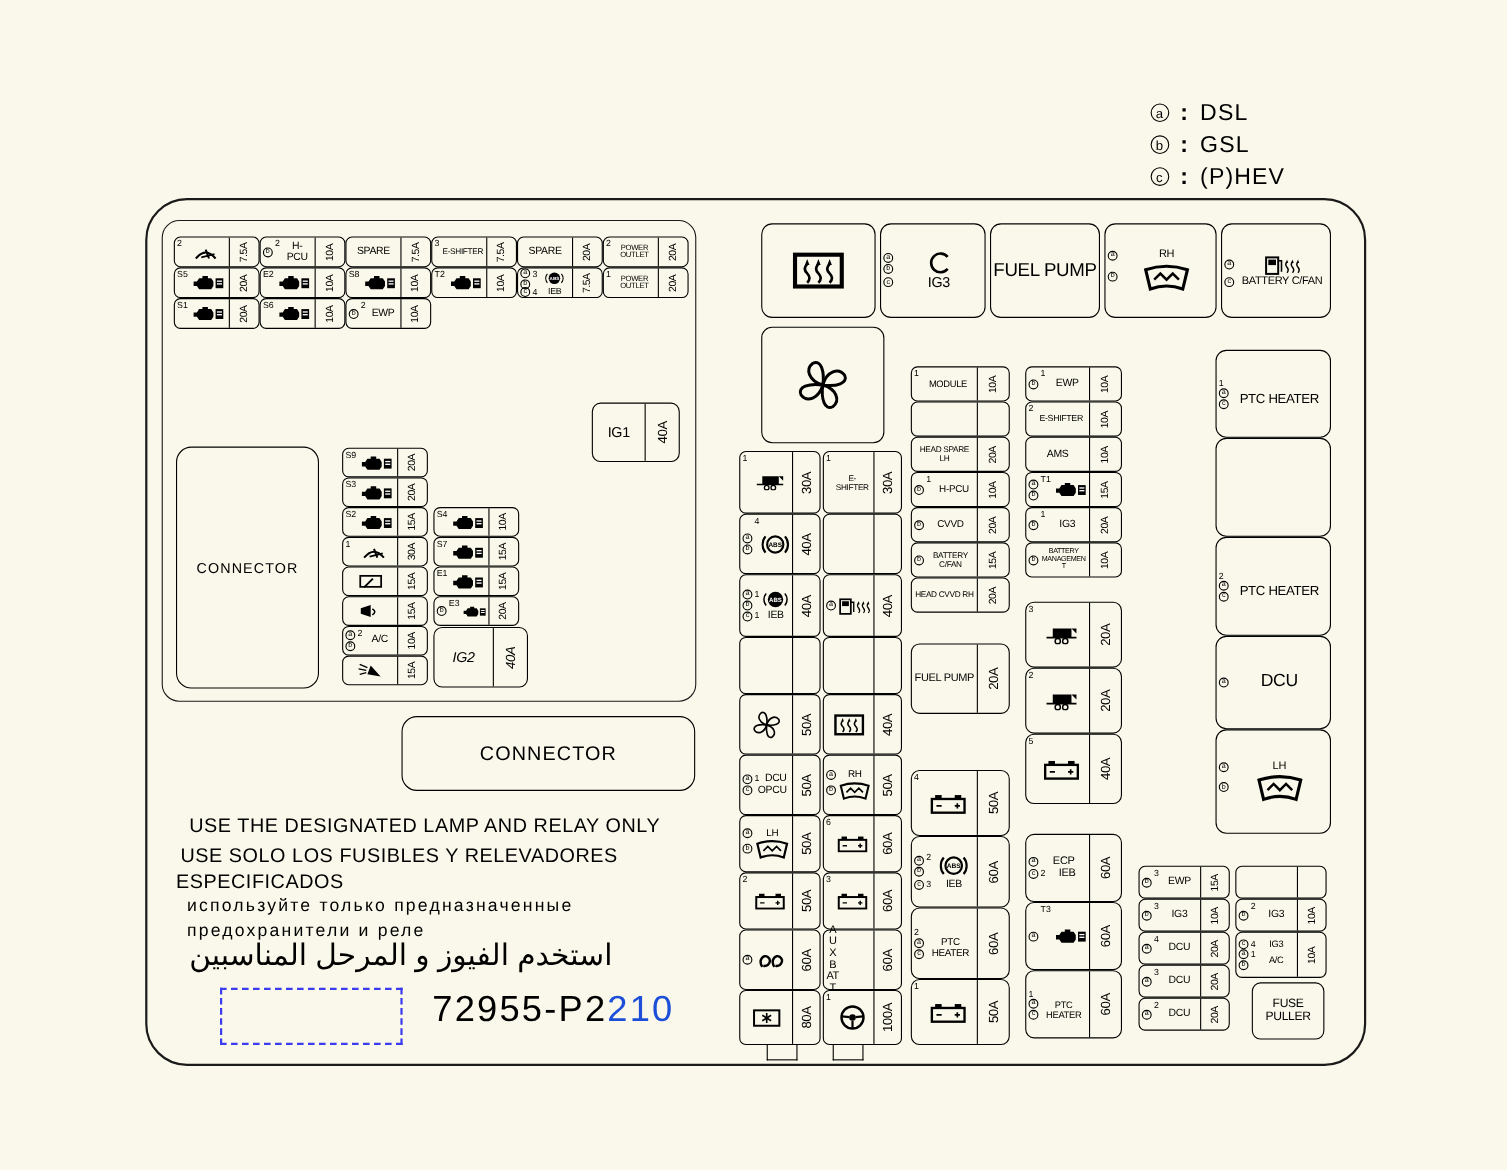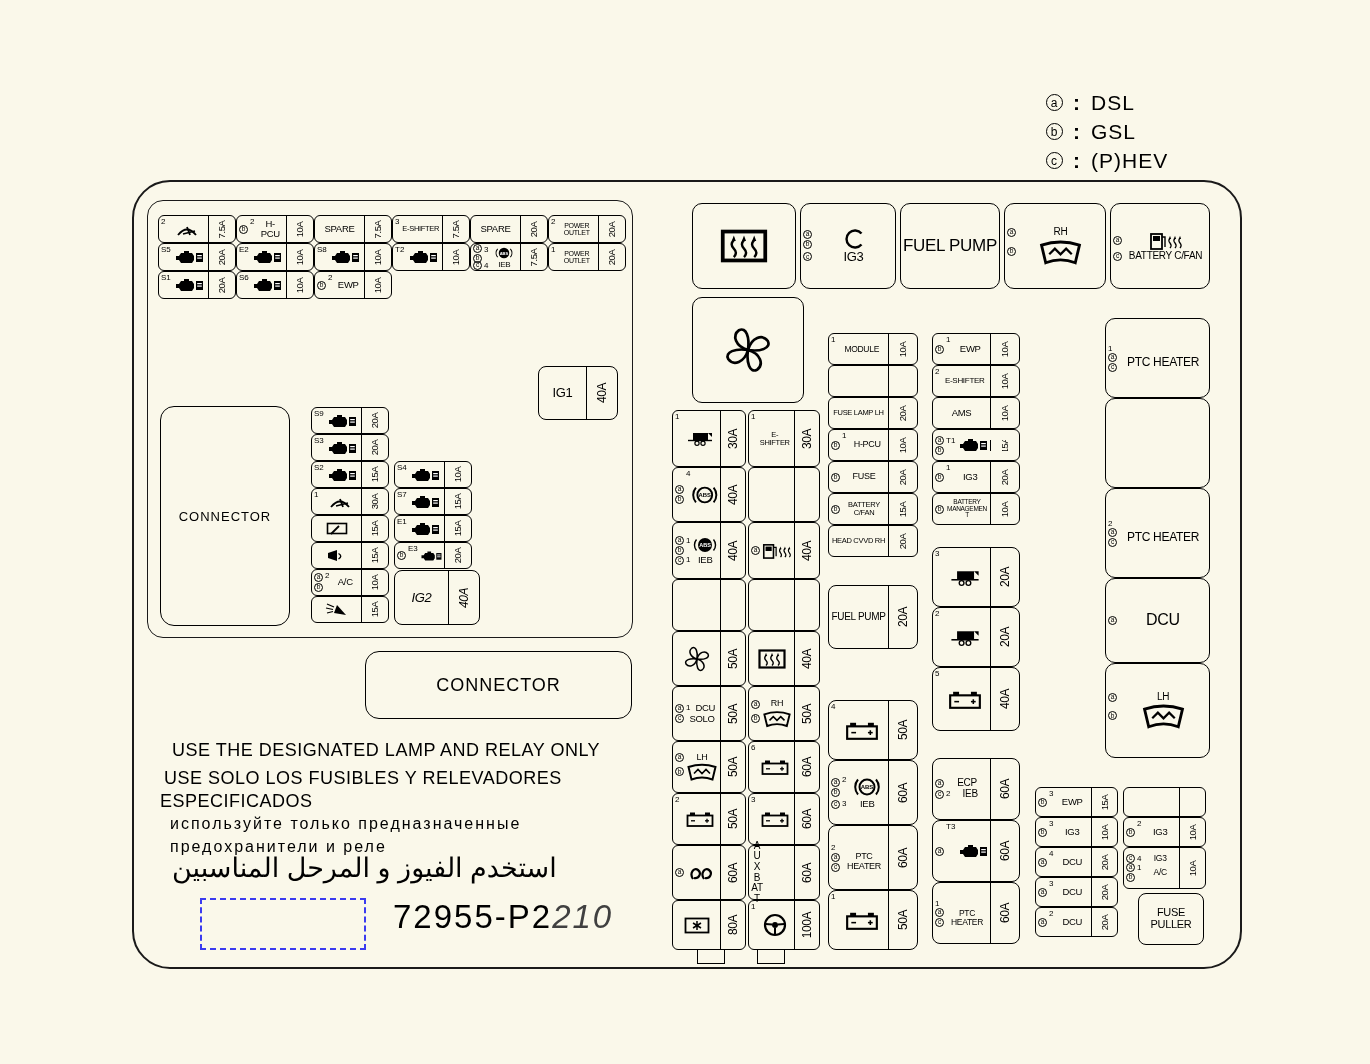--- a/index.html
+++ b/index.html
@@ -67,21 +67,21 @@
 
 <div class="abs note" style="left:172px;top:740px;font-size:18px;letter-spacing:0.5px">USE THE DESIGNATED LAMP AND RELAY ONLY</div>
 <div class="abs note" style="left:164px;top:768px;font-size:18px;letter-spacing:0.5px">USE SOLO LOS FUSIBLES Y RELEVADORES</div>
 <div class="abs note" style="left:160px;top:791px;font-size:18px;letter-spacing:0.5px">ESPECIFICADOS</div>
 <div class="abs note" style="left:170px;top:815px;font-size:16px;letter-spacing:2px">используйте только предназначенные</div>
 <div class="abs note" style="left:170px;top:838px;font-size:16px;letter-spacing:2px">предохранители и реле</div>
 <div class="abs note" dir="rtl" style="left:172px;top:852px;font-size:27px">استخدم الفيوز و المرحل المناسبين</div>
 
 <div class="abs dashed" style="left: 200px; top: 898px; width: 162px; height: 48px; border-color: rgb(59, 59, 240);"></div>
 <div class="abs pn" style="left:393px;top:898px">
-  <span>72955-P2</span><span id="pn-suffix" style="color: #404040; font-style: italic;">210</span>
+  <span>72955-P2</span><span id="pn-suffix" style="color: #1d4ed8;">210</span>
 </div>
 
 <div class="abs tab" style="left:697px;top:950px;width:26px;height:13px"></div>
 <div class="abs tab" style="left:757px;top:950px;width:26px;height:13px"></div>
 
 <div id="cells">
     <div class="fcell" style="left: 158px; top: 215px; width: 78px; height: 28px; border-radius: 6px;">
       <div class="fbody">
         <div class="fline grow">
           <span class="sup">2</span>
@@ -800,21 +800,21 @@
           <span class="sup">1</span>
           <span class="mid">
             <span class="lbl" style="font-size:9.5px">DCU</span>
           </span>
         </div>
         <div class="fline">
           <span class="mkcol">
             <span class="cl">c</span>
           </span>
           <span class="mid">
-            <span class="lbl" style="font-size:9.5px">SOLO</span>
+            <span class="lbl" style="font-size:9.5px">OPCU</span>
           </span>
         </div>
       </div>
       <div class="famp" style="width:24px">
         <span class="at" style="font-size:12px">50A</span>
       </div>
     </div>
     <div class="fcell" style="left: 672px; top: 741px; width: 74px; height: 52px; border-radius: 6px;">
       <div class="fbody">
         <div class="fline">
@@ -1094,21 +1094,21 @@
     <div class="fcell" style="left: 828px; top: 365px; width: 90px; height: 32px; border-radius: 6px;">
       <div class="fbody"></div>
       <div class="famp" style="width:28px">
         <span class="at" style="font-size:9.5px"></span>
       </div>
     </div>
     <div class="fcell" style="left: 828px; top: 397px; width: 90px; height: 32px; border-radius: 6px;">
       <div class="fbody">
         <div class="fline grow">
           <span class="mid">
-            <span class="lbl" style="font-size:7.5px">FUSE LAMP LH</span>
+            <span class="lbl" style="font-size:7.5px">HEAD SPARE LH</span>
           </span>
         </div>
       </div>
       <div class="famp" style="width:28px">
         <span class="at" style="font-size:9.5px">20A</span>
       </div>
     </div>
     <div class="fcell" style="left: 828px; top: 429px; width: 90px; height: 32px; border-radius: 6px;">
       <div class="fbody">
         <div class="fline grow">
@@ -1125,21 +1125,21 @@
         <span class="at" style="font-size:9.5px">10A</span>
       </div>
     </div>
     <div class="fcell" style="left: 828px; top: 461px; width: 90px; height: 32px; border-radius: 6px;">
       <div class="fbody">
         <div class="fline grow">
           <span class="mkcol">
             <span class="cl">b</span>
           </span>
           <span class="mid">
-            <span class="lbl" style="font-size:9px">FUSE</span>
+            <span class="lbl" style="font-size:9px">CVVD</span>
           </span>
         </div>
       </div>
       <div class="famp" style="width:28px">
         <span class="at" style="font-size:9.5px">20A</span>
       </div>
     </div>
     <div class="fcell" style="left: 828px; top: 493px; width: 90px; height: 32px; border-radius: 6px;">
       <div class="fbody">
         <div class="fline grow">
@@ -1304,21 +1304,21 @@
         <div class="fline grow">
           <span class="mid">
             <span class="lbl" style="font-size:9.5px">AMS</span>
           </span>
         </div>
       </div>
       <div class="famp" style="width:28px">
         <span class="at" style="font-size:9.5px">10A</span>
       </div>
     </div>
-    <div class="fcell" style="left: 932px; top: 429px; width: 88px; height: 32px; border-radius: 6px; align-items: center;">
+    <div class="fcell" style="left: 932px; top: 429px; width: 88px; height: 32px; border-radius: 6px;">
       <div class="fbody">
         <div class="fline grow">
           <span class="mkcol">
             <span class="cl">a</span>
             <span class="cl">b</span>
           </span>
           <span class="sup">T1</span>
           <span class="mid">
             <svg width="30" height="14" viewBox="0 0 30 14">
               <path fill="#000" d="M2 6 L5 6 L7 3 L10 3 L10 1 L15 1 L15 3 L18 3 L20 6 L20 10 L18 13 L7 13 L5 10 L2 10 Z"></path>

